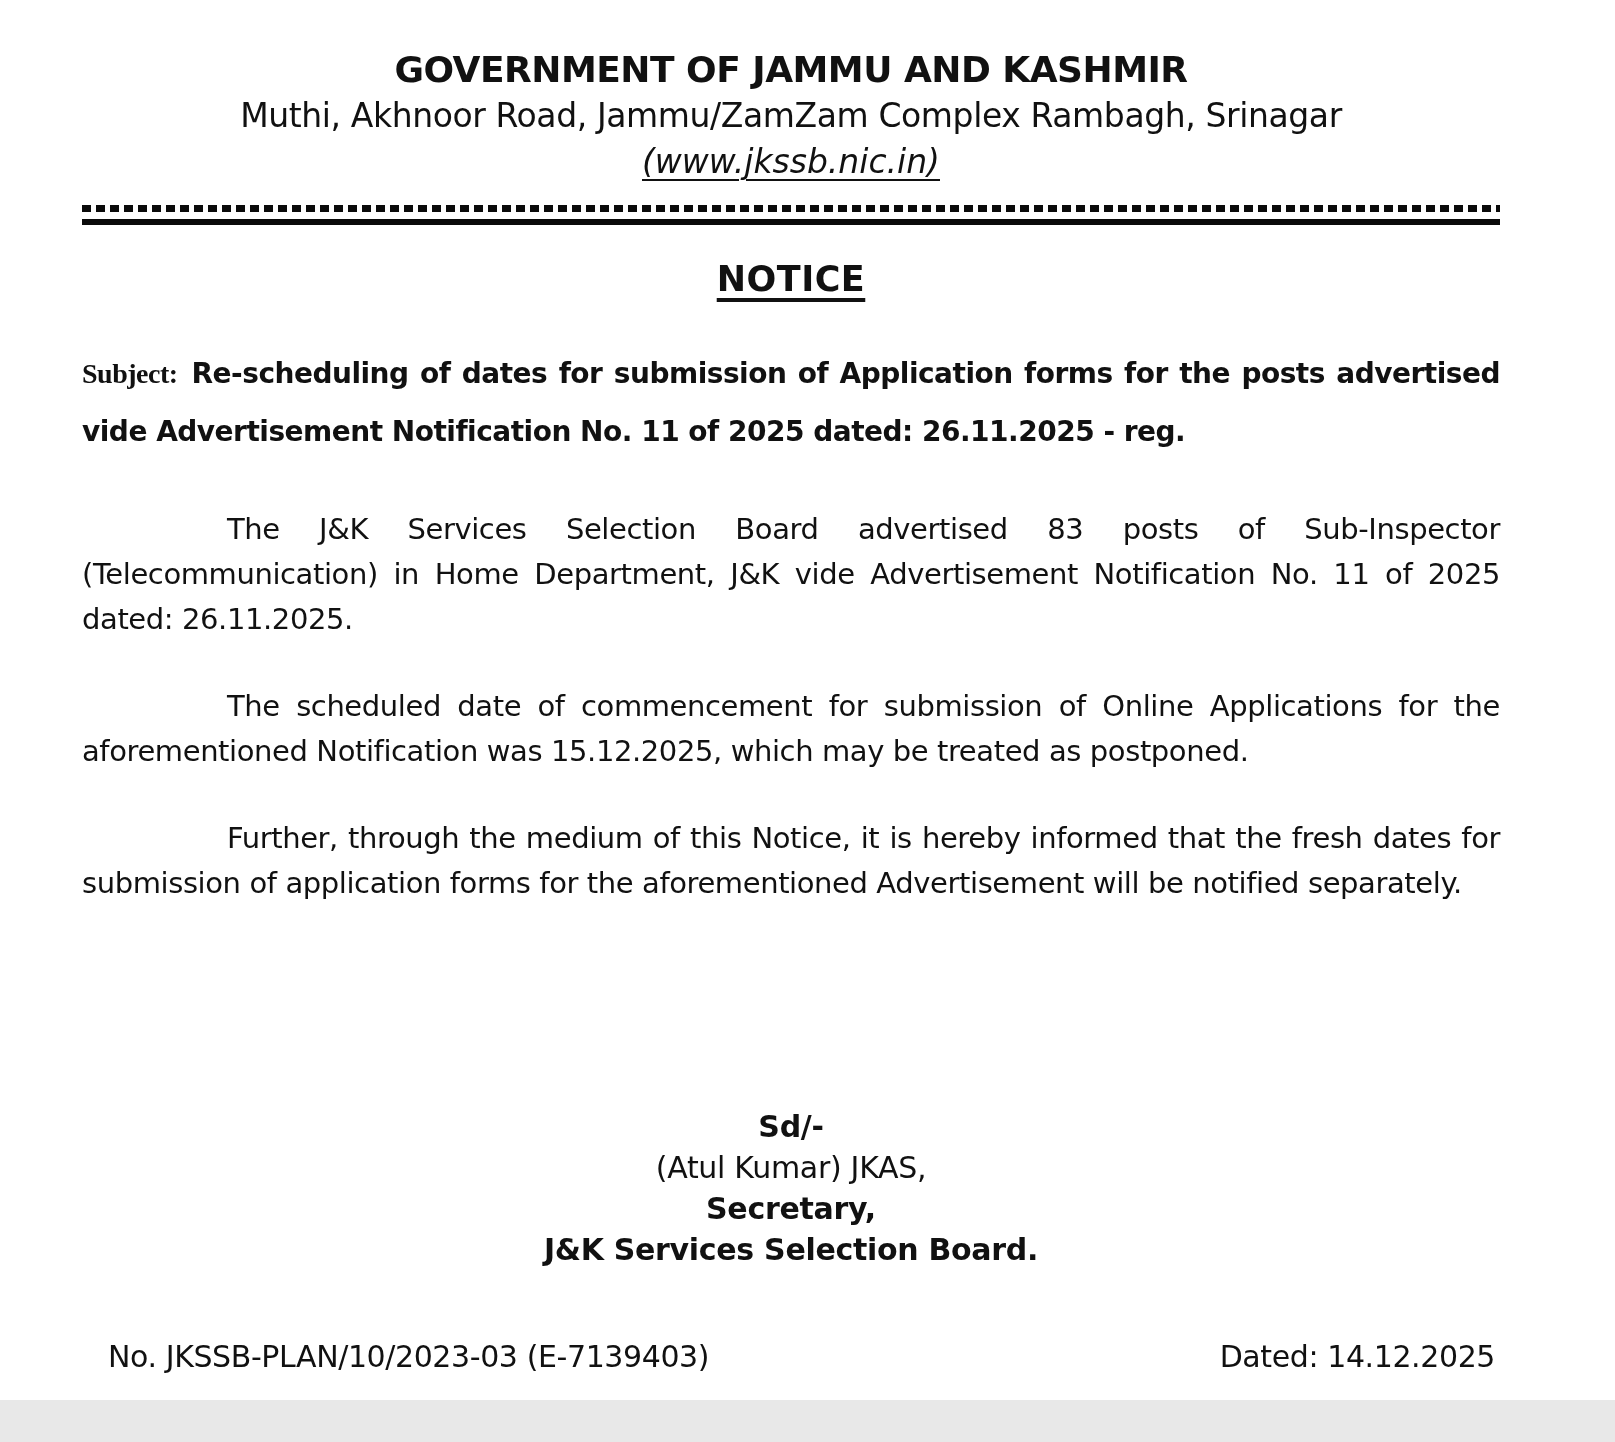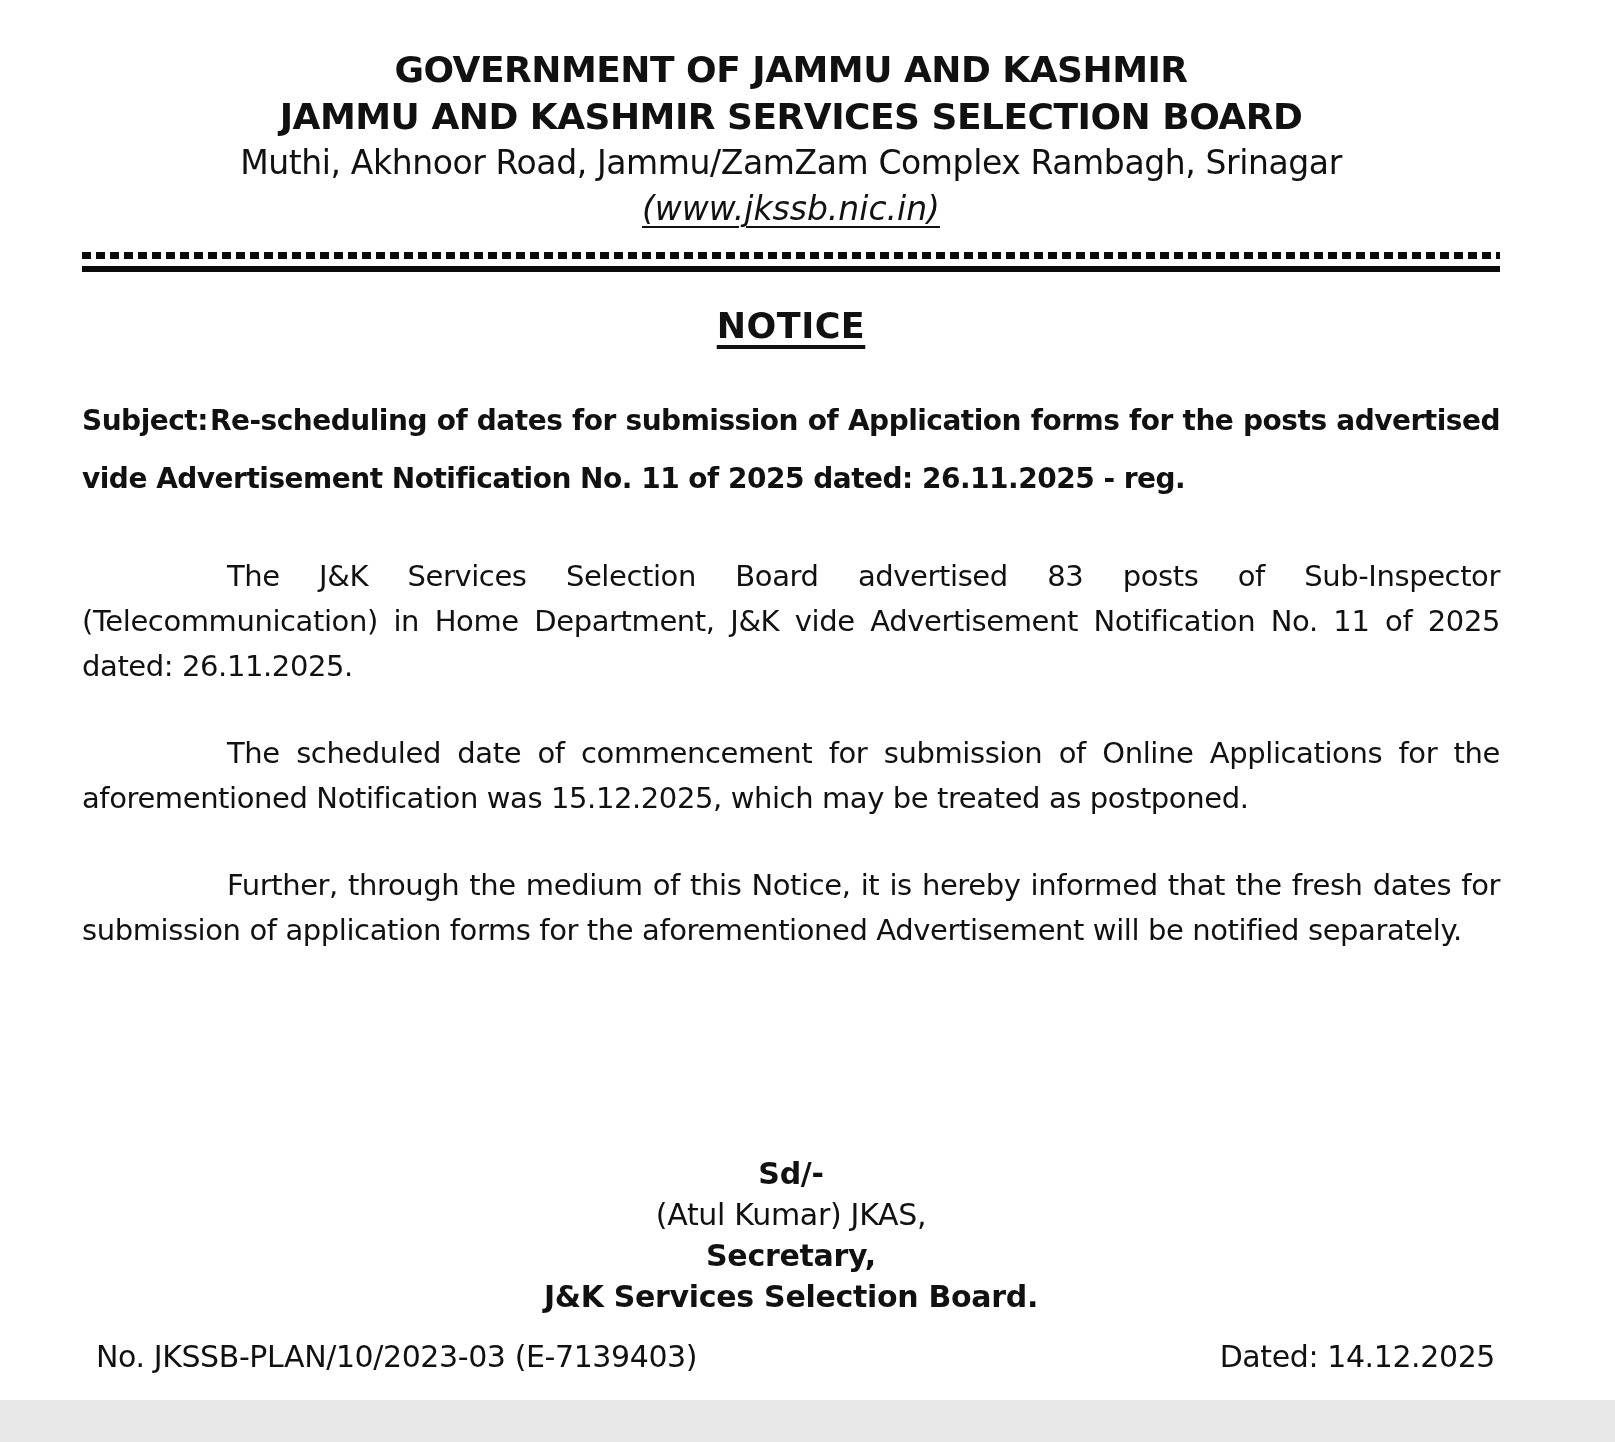--- a/index.html
+++ b/index.html
@@ -64,21 +64,21 @@
   }
   
   .subject {
     margin-top: 46px;
     font-size: 28px;
     font-weight: bold;
     line-height: 58px;
     letter-spacing: -0.5px;
     text-align: justify;
   }
-  .subject-label { margin-right: 2px; }
+  .subject-label { margin-right: 14px; font-family: Liberation Serif, serif; }
   .subject-text {
     text-decoration-thickness: 4px;
     text-underline-offset: 8px;
   }
   
   .body-para {
     font-size: 29px;
     line-height: 45px;
     letter-spacing: -0.4px;
     text-align: justify;
@@ -91,37 +91,36 @@
     margin-top: 200px;
     text-align: center;
     font-size: 30px;
     line-height: 41px;
     letter-spacing: -0.3px;
   }
   .sig-bold { font-weight: bold; }
   
   .doc-footer {
     position: absolute;
-    left: 96px;
+    left: 108px;
     right: 120px;
     bottom: 26px;
     display: flex;
     justify-content: space-between;
     font-size: 30px;
     letter-spacing: -0.4px;
   }
 </style>
 </head>
 <body>
 
 <div class="page">
 
   <header class="doc-header">
     <div class="title-line">GOVERNMENT OF JAMMU AND KASHMIR</div>
-    <div class="title-line">JAMMU AND KASHMIR SERVICES SELECTION BOARD</div>
     <div class="address-line">Muthi, Akhnoor Road, Jammu/ZamZam Complex Rambagh, Srinagar</div>
     <div>
       <span class="website-line">(www.jkssb.nic.in)</span>
     </div>
   </header>
 
   <div class="divider">
     <div class="dashes"></div>
     <div class="solid"></div>
   </div>

